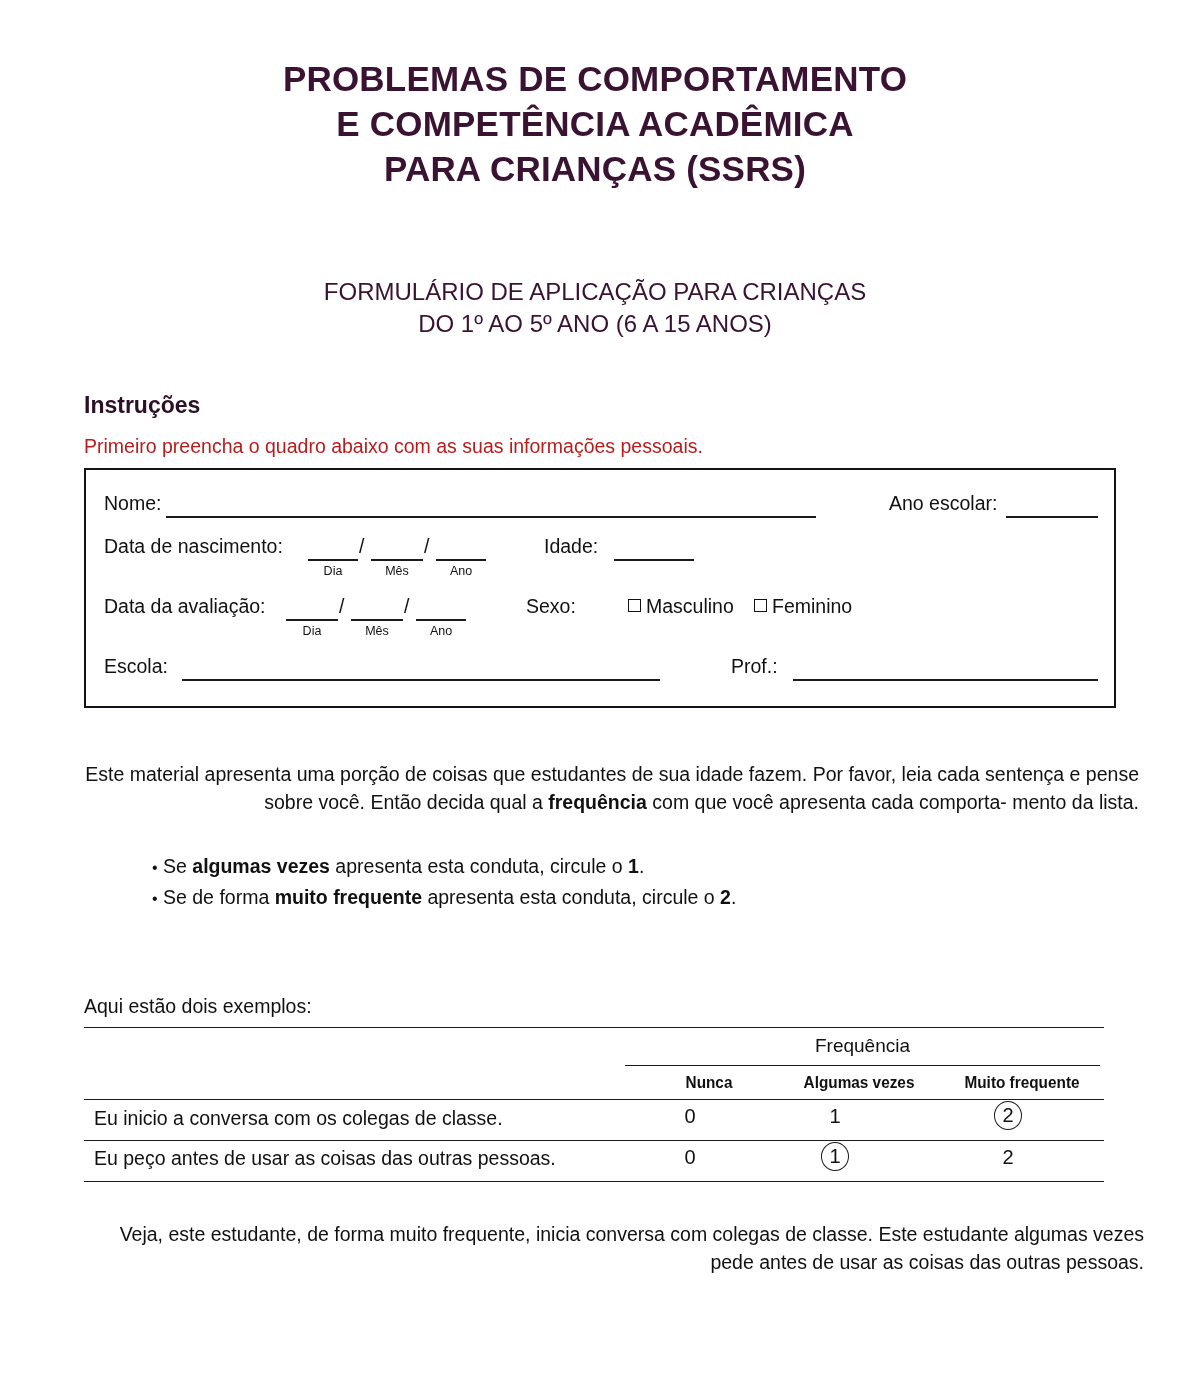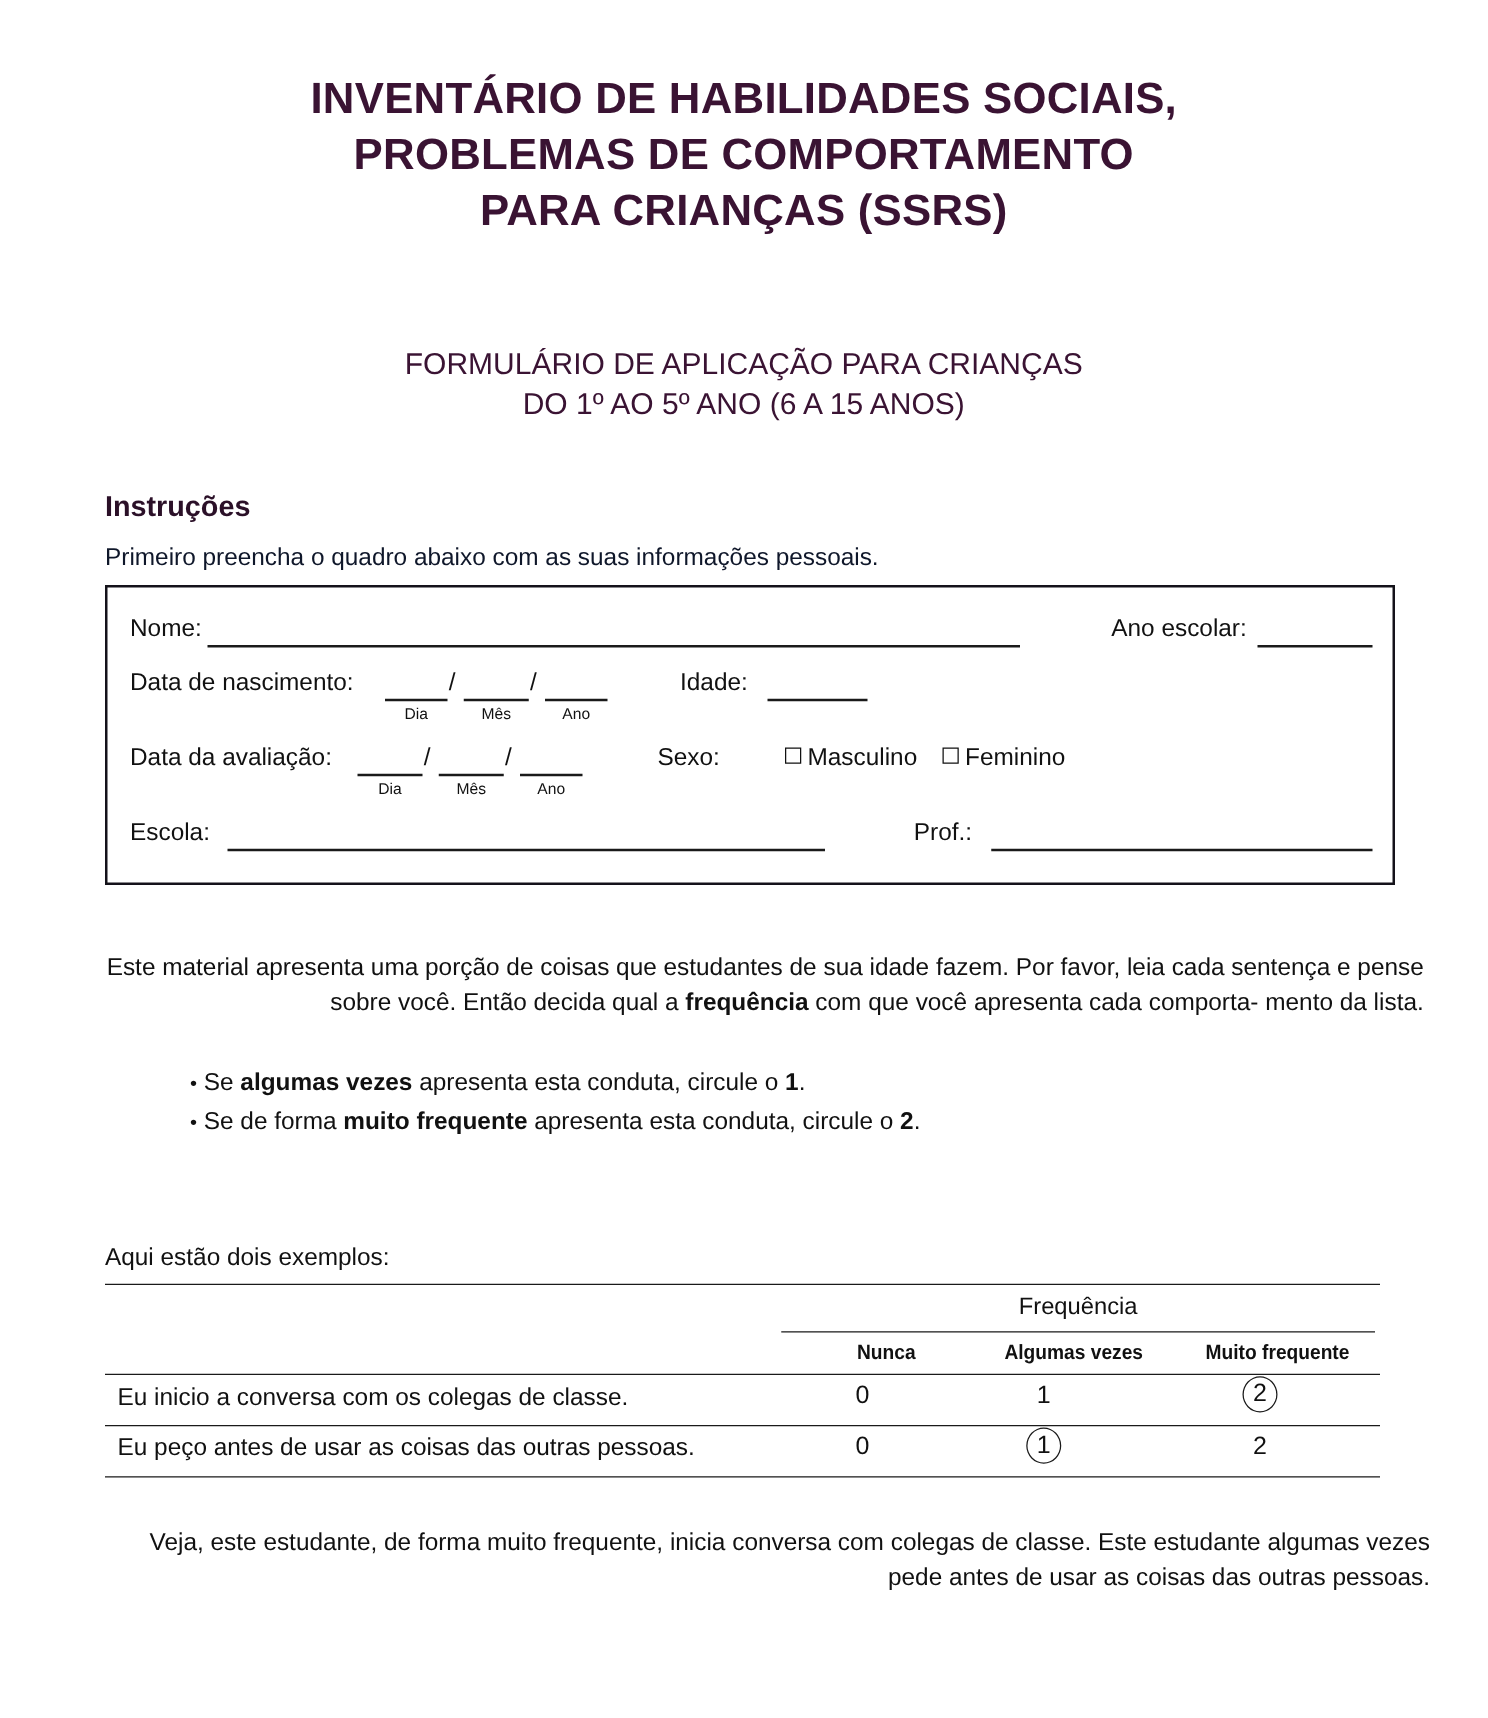--- a/index.html
+++ b/index.html
@@ -54,21 +54,21 @@
     top: 392px;
     font-size: 23px;
     font-weight: bold;
     color: #2b1028;
   }
   .instr-sub {
     position: absolute;
     left: 84px;
     top: 435px;
     font-size: 19.5px;
-    color: #0f172a;
+    color: #b91c1c;
   }
 
   
   .form-box {
     position: absolute;
     left: 84px;
     top: 468px;
     width: 1032px;
     height: 240px;
     border: 2.6px solid #14121a;
@@ -198,22 +198,22 @@
     border: 1.7px solid #1a1a1a;
     border-radius: 50%;
     text-align: center;
     box-sizing: border-box;
   }
 </style>
 </head>
 <body>
 
 <div class="title-block">
-  <div class="title-line">INVENTÁRIO DE HABILIDADES SOCIAIS,</div>
   <div class="title-line">PROBLEMAS DE COMPORTAMENTO</div>
+  <div class="title-line">E COMPETÊNCIA ACADÊMICA</div>
   <div class="title-line">PARA CRIANÇAS (SSRS)</div>
 </div>
 
 <div class="subtitle-block">
   <div class="subtitle-line">FORMULÁRIO DE APLICAÇÃO PARA CRIANÇAS</div>
   <div class="subtitle-line">DO 1º AO 5º ANO (6 A 15 ANOS)</div>
 </div>
 
 <div class="instr-heading">Instruções</div>
 <div class="instr-sub">Primeiro preencha o quadro abaixo com as suas informações pessoais.</div>

